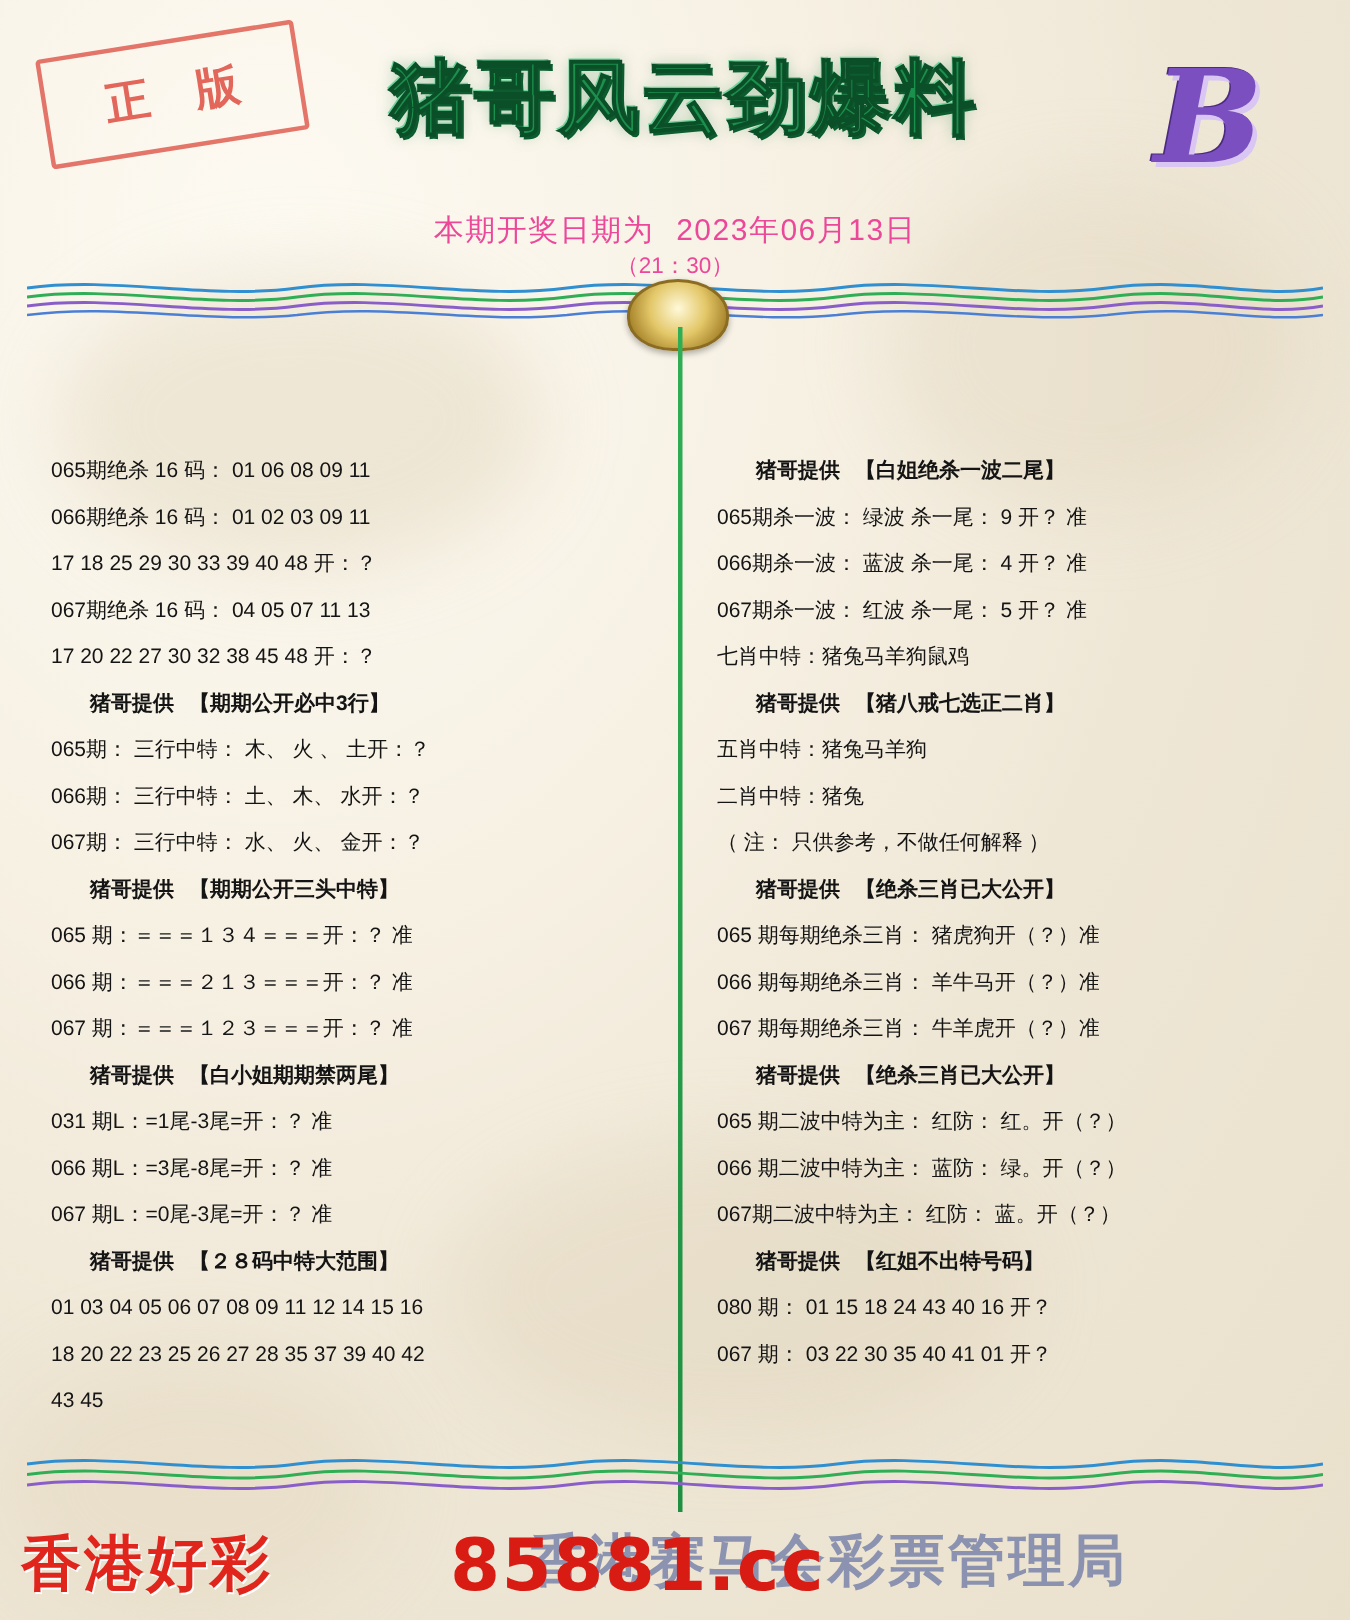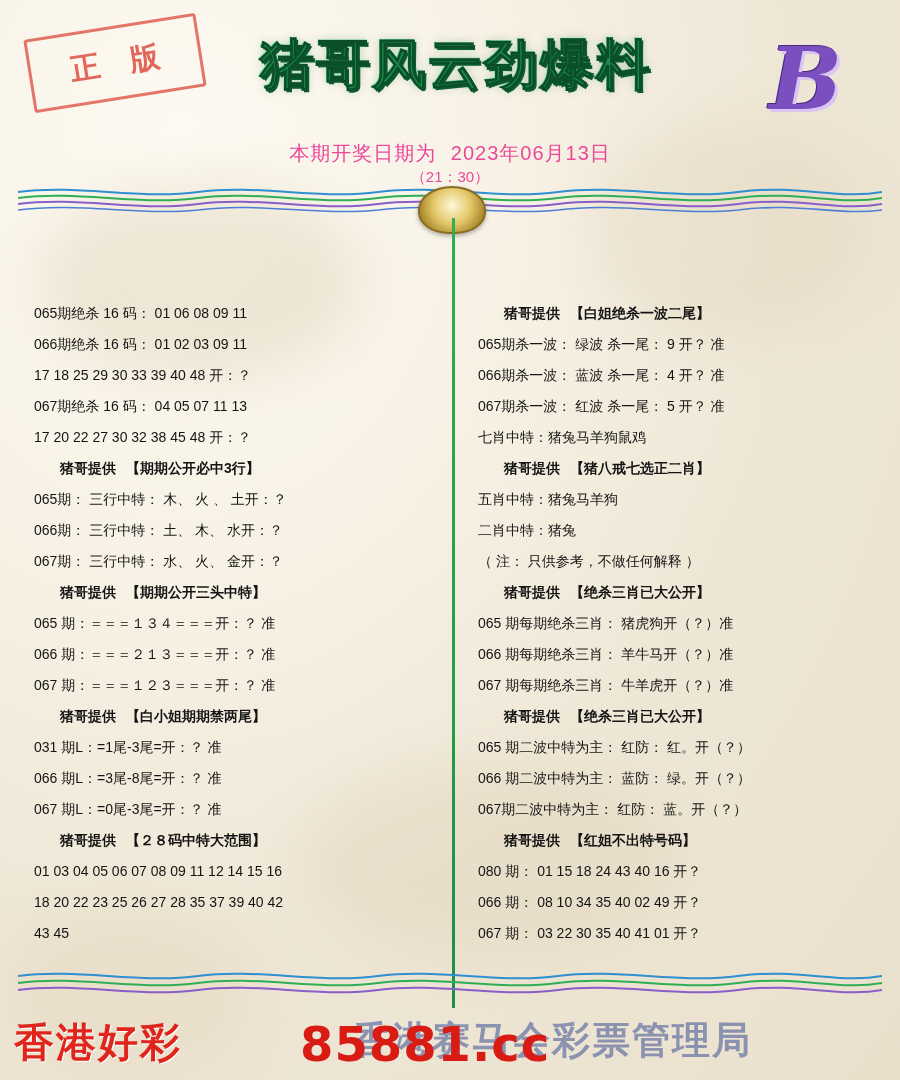--- a/index.html
+++ b/index.html
@@ -185,21 +185,20 @@
     <div class="row hd indent2"><span class="provider">猪哥提供</span><span class="brk">【绝杀三肖已大公开】</span></div>
     <div class="row">065  期每期绝杀三肖：  猪虎狗开（？）准</div>
     <div class="row">066  期每期绝杀三肖：  羊牛马开（？）准</div>
     <div class="row">067  期每期绝杀三肖：  牛羊虎开（？）准</div>
     <div class="row hd indent2"><span class="provider">猪哥提供</span><span class="brk">【绝杀三肖已大公开】</span></div>
     <div class="row">065 期二波中特为主：  红防： 红。开（？）</div>
     <div class="row">066 期二波中特为主：  蓝防： 绿。开（？）</div>
     <div class="row">067期二波中特为主：  红防： 蓝。开（？）</div>
     <div class="row hd indent2"><span class="provider">猪哥提供</span><span class="brk">【红姐不出特号码】</span></div>
     <div class="row">080 期：  01  15  18  24  43  40  16  开？</div>
-    <div class="row">066 期：  08  10  34  35  40  02 49  开？</div>
     <div class="row">067 期：  03  22  30  35  40  41 01  开？</div>
   </div>
 
 <div class="wave bottom">
   <svg viewBox="0 0 864 34" preserveAspectRatio="none">
     <path d="M0,8 C60,0 120,16 180,8 C240,0 300,16 360,8 C420,0 480,16 540,8 C600,0 660,16 720,8 C780,0 820,16 864,8" fill="none" stroke="#2f8fd0" stroke-width="2"></path>
     <path d="M0,15 C60,7 120,23 180,15 C240,7 300,23 360,15 C420,7 480,23 540,15 C600,7 660,23 720,15 C780,7 820,23 864,15" fill="none" stroke="#2fae55" stroke-width="2"></path>
     <path d="M0,22 C60,14 120,30 180,22 C240,14 300,30 360,22 C420,14 480,30 540,22 C600,14 660,30 720,22 C780,14 820,30 864,22" fill="none" stroke="#8a5ec9" stroke-width="2"></path>
   </svg>
 </div>

